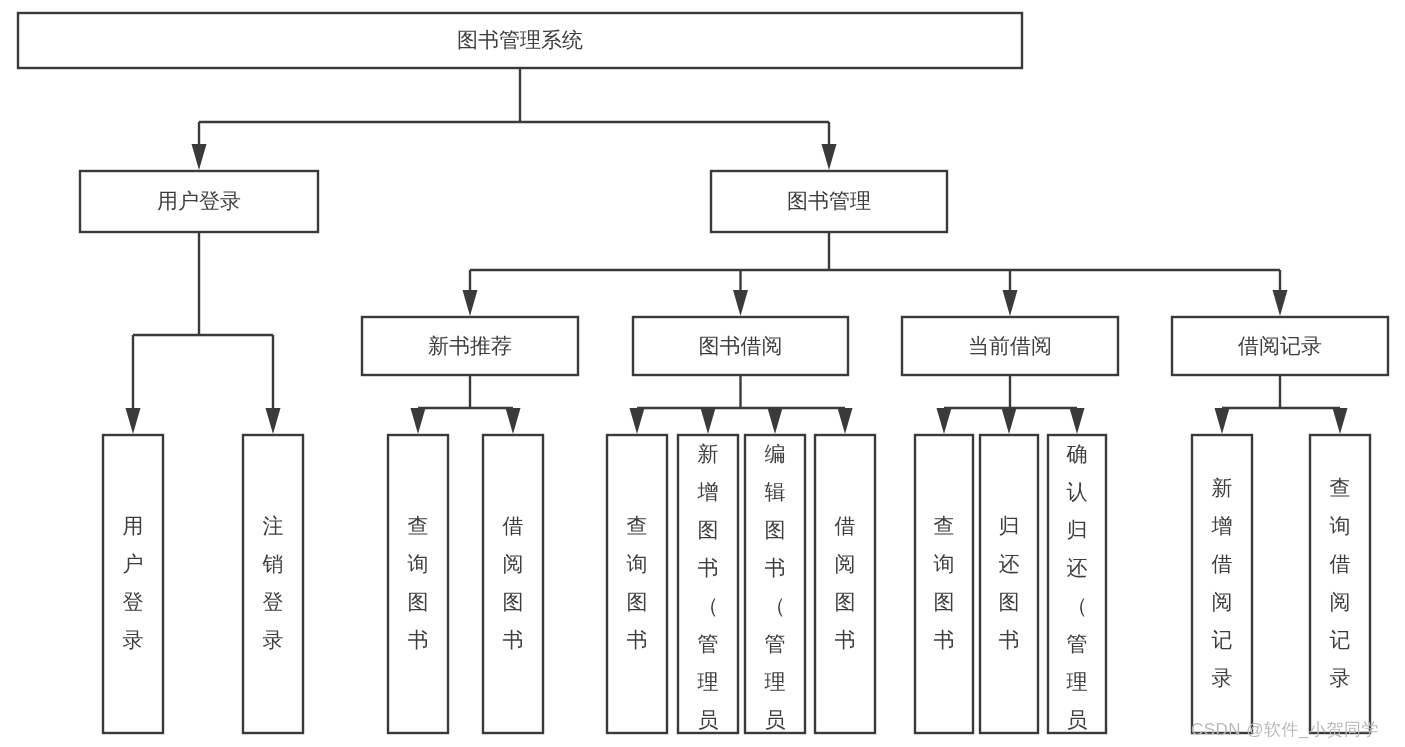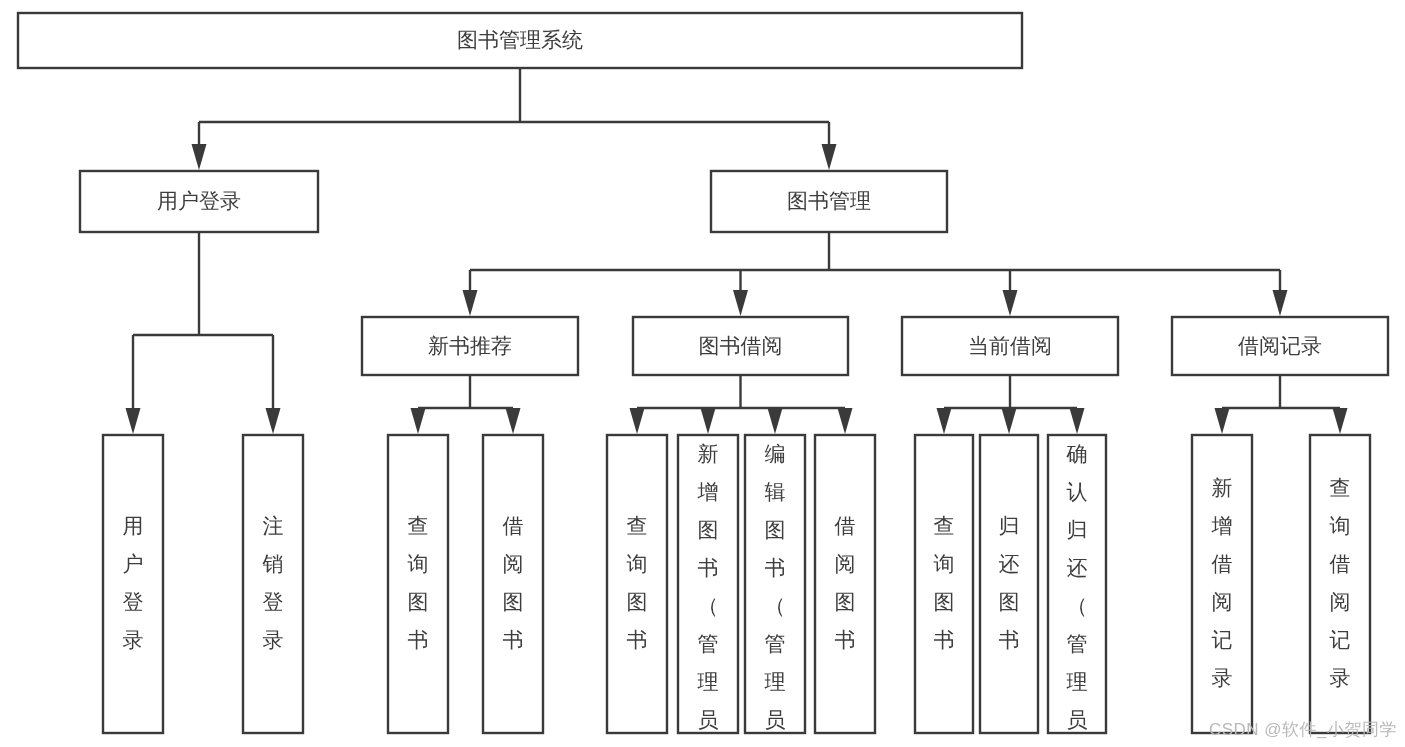--- a/index.html
+++ b/index.html
@@ -49,21 +49,21 @@
     dominant-baseline: middle;
   }
   .node-label-vertical {
     fill: #3d3d3d;
     font-family: "Liberation Sans", "DejaVu Sans", sans-serif;
     font-size: 21px;
     text-anchor: middle;
   }
   .watermark-text {
     position: absolute;
-    right: 8px;
+    right: 26px;
     bottom: 6px;
     font-family: "Liberation Sans", "DejaVu Sans", sans-serif;
     font-size: 17px;
     color: #b9b9b9;
     white-space: nowrap;
     user-select: none;
     letter-spacing: 0.5px;
   }
 </style>
 </head>

